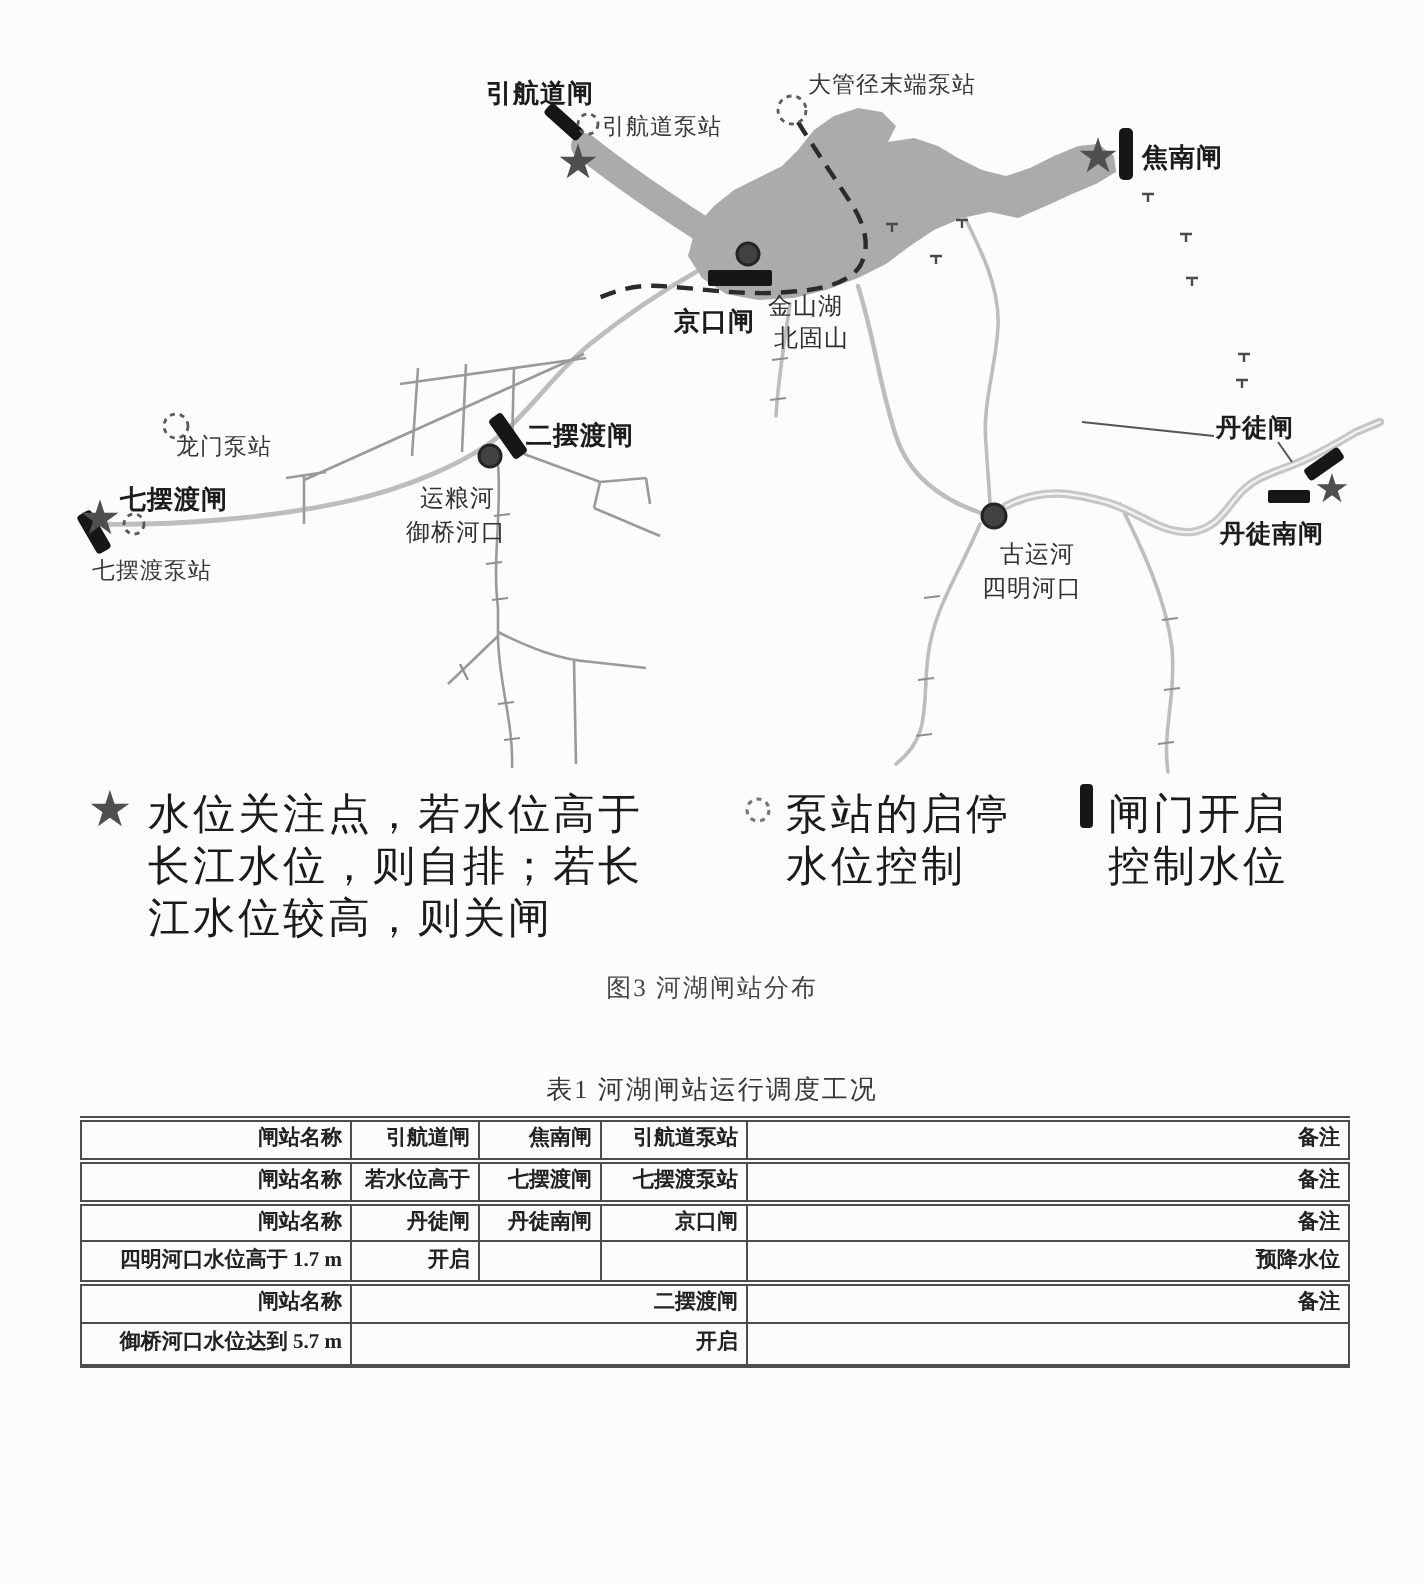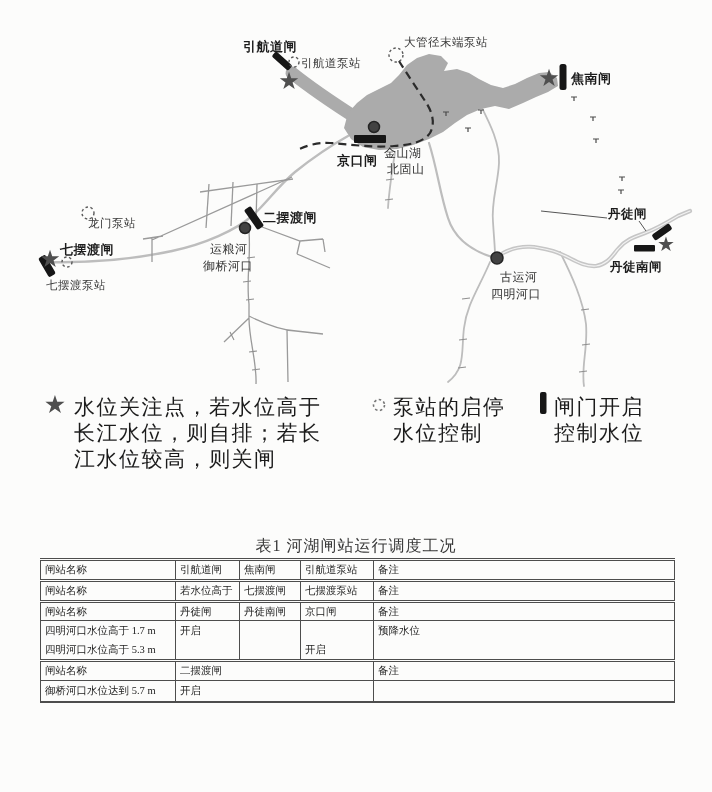--- a/index.html
+++ b/index.html
@@ -10,26 +10,26 @@
   svg text{font-family:"Liberation Serif","DejaVu Serif",serif;}
   .lbl{font-size:12px;fill:#303030;letter-spacing:.5px;}
   .lbls{font-size:11.5px;fill:#383838;letter-spacing:.5px;}
   .lblb{font-size:13px;font-weight:bold;fill:#1c1c1c;letter-spacing:.5px;}
   .lblb2{font-size:12.5px;font-weight:bold;fill:#1c1c1c;letter-spacing:.5px;}
   .lgd{font-size:21px;fill:#1b1b1b;letter-spacing:1.5px;}
   .star{fill:#4f4f4f;}
   .fig-caption{position:absolute;left:0;top:486px;width:712px;text-align:center;
        font-size:12.5px;color:#454545;letter-spacing:1px;}
   .tbl-title{position:absolute;left:0;top:536px;width:712px;text-align:center;
-       font-size:16px;color:#383838;letter-spacing:1px;}
+       font-size:13px;color:#383838;letter-spacing:1px;}
   table.paper{position:absolute;left:40px;top:558px;width:634px;border-collapse:collapse;
        table-layout:fixed;font-size:10.5px;color:#222;
        border-top:3px double #4d4d4d;border-bottom:2px solid #4d4d4d;}
-  table.paper th,table.paper td{border-left:1px solid #4d4d4d;font-weight:normal;
-       padding:1px 4px;line-height:1.5;vertical-align:middle;text-align:left;margin-left:40px;}
+  table.paper th,table.paper td{border-left:1px solid #4d4d4d;font-weight:bold;
+       padding:1px 4px;line-height:1.5;vertical-align:middle;text-align:right;margin-left:40px;}
   table.paper tr>*:last-child{border-right:1px solid #4d4d4d;}
   tr.head>*{border-bottom:1px solid #4d4d4d;text-align:center;height:15px;padding:0 2px;}
   tr.dbl>*{border-top:3px double #4d4d4d;}
   td.c1{padding-left:13px;}
   td.open{padding-left:8px;}
   td.remark{padding-left:7px;}
   td.ctr{text-align:center;}
   .nowrap{white-space:nowrap;letter-spacing:-.1px;}
   tr.r20>td{height:20px;}
   tr.r17>td{height:17px;}
@@ -159,20 +159,21 @@
       <circle cx="379" cy="405" r="5.5" fill="none" stroke="#777" stroke-width="1.6" stroke-dasharray="2.5 2.5"></circle>
       <text class="lgd" x="393" y="414">泵站的启停</text>
       <text class="lgd" x="393" y="440">水位控制</text>
 
       <rect x="540" y="392" width="6.5" height="22" rx="2" fill="#161616"></rect>
       <text class="lgd" x="554" y="414">闸门开启</text>
       <text class="lgd" x="554" y="440">控制水位</text>
     </g>
   </svg>
 
+  <div class="fig-caption">图3 河湖闸站分布</div>
   <div class="tbl-title">表1 河湖闸站运行调度工况</div>
 
   <table class="paper">
     <colgroup>
       <col style="width:135px">
         <col style="width:64px">
         <col style="width:61px">
         <col style="width:73px">
         <col style="width:301px">
     </colgroup>
@@ -202,27 +203,20 @@
         <th>京口闸</th>
         <th>备注</th>
       </tr>
       <tr class="r17">
         <td class="c1">四明河口水位高于 1.7 m</td>
         <td class="open">开启</td>
         <td class="open"></td>
         <td class="open"></td>
         <td class="remark">预降水位</td>
       </tr>
-      <tr class="r17">
-        <td class="c1">四明河口水位高于 5.3 m</td>
-        <td class="open"></td>
-        <td class="open"></td>
-        <td class="open">开启</td>
-        <td class="remark"></td>
-      </tr>
     </tbody>
     <tbody>
       <tr class="head dbl">
         <th>闸站名称</th>
         <th colspan="3">二摆渡闸</th>
         <th>备注</th>
       </tr>
       <tr class="r18">
         <td class="c1">御桥河口水位达到 5.7 m</td>
         <td colspan="3" class="ctr">开启</td>

